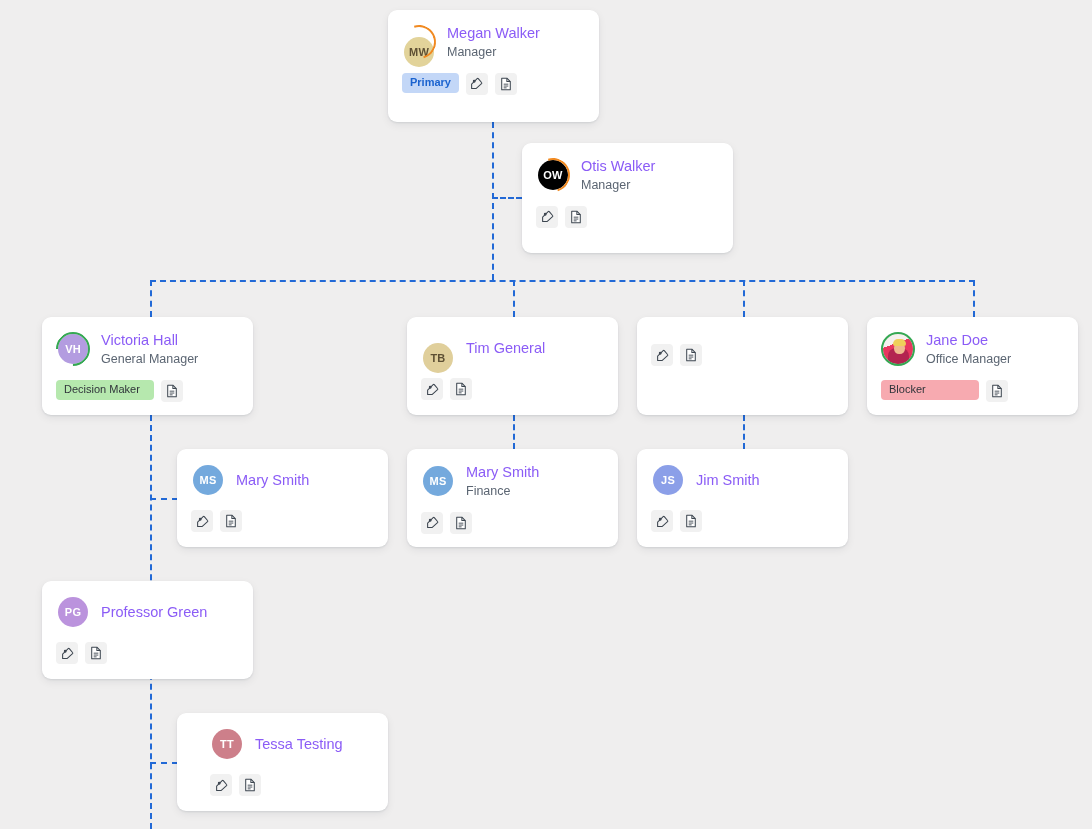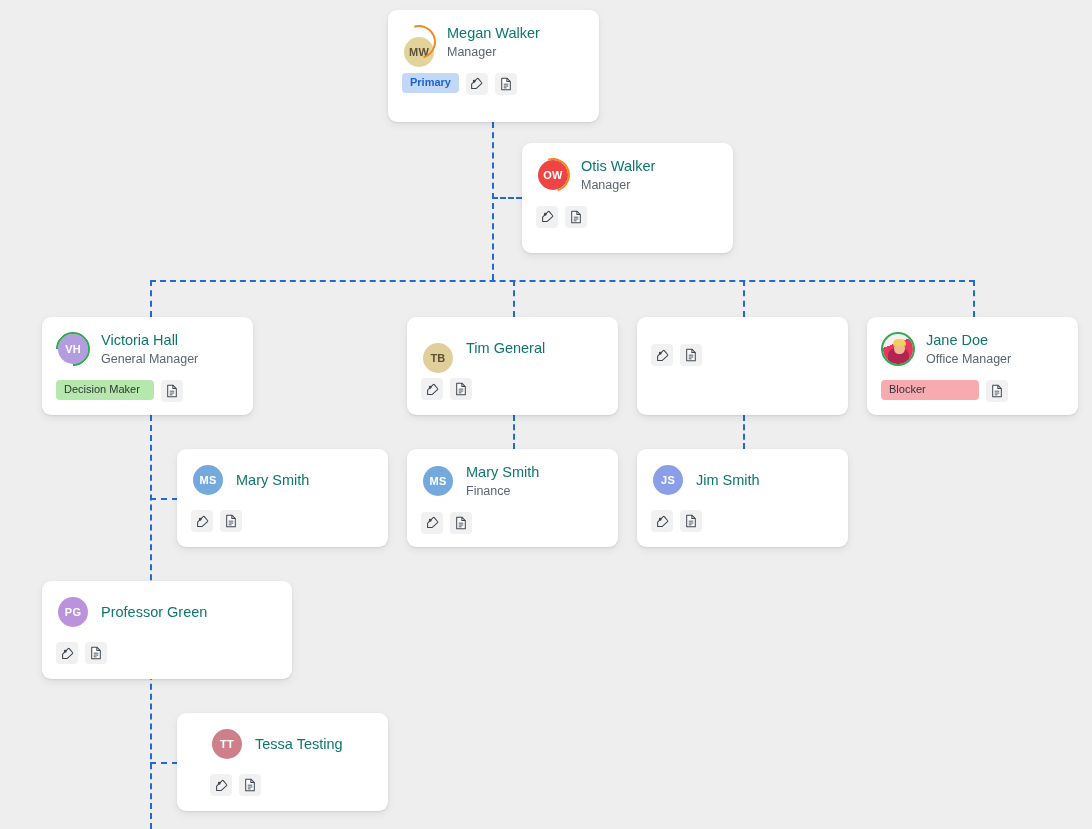--- a/index.html
+++ b/index.html
@@ -117,21 +117,21 @@
   }
   .avatar.photo .ph-hair {
     position: absolute; left: 10px; top: 5px; width: 13px; height: 7px;
     background: #efd05a; border-radius: 7px 7px 3px 3px;
   }
 
   
   .ident { display: flex; flex-direction: column; justify-content: center; min-width:0; }
   .p-name {
     font-size: 14.5px;
-    color: #0f766e;
+    color: #8b5cf6;
     line-height: 1.28;
     white-space: nowrap;
   }
   .p-title {
     font-size: 12.5px;
     color: #5b6572;
     line-height: 1.3;
     margin-top: 1px;
     white-space: nowrap;
   }
@@ -213,21 +213,21 @@
               <path d="M2 1.2h6l4 4v9.6H2z" fill="#ffffff"></path>
               <path d="M8 1.2v4h4"></path>
               <path d="M4.3 8.2h5.4M4.3 10.4h5.4M4.3 12.5h3.4" stroke-width="1.05"></path>
             </svg>
           </span>
         </div>
       </div>
       <div class="card" style="left: 522px; top: 143px; width: 211px; height: 110px;">
         <div class="card-head">
           <div class="avatar-wrap">
-            <div class="avatar" style="background: #ef4444; color: rgb(255, 255, 255);">OW</div>
+            <div class="avatar" style="background: #000000; color: rgb(255, 255, 255);">OW</div>
             <span class="avatar-ring orange"></span>
           </div>
           <div class="ident">
             <div class="p-name">Otis Walker</div>
             <div class="p-title">Manager</div>
           </div>
         </div>
         <div class="card-actions">
           <span class="icon-btn">
             <svg width="13" height="13" viewBox="0 0 16 16" fill="none" stroke="#3d4650" stroke-width="1.3" stroke-linejoin="round">
@@ -404,21 +404,21 @@
           </span>
           <span class="icon-btn">
             <svg width="12" height="14" viewBox="0 0 14 16" fill="none" stroke="#3d4650" stroke-width="1.2" stroke-linejoin="round">
               <path d="M2 1.2h6l4 4v9.6H2z" fill="#ffffff"></path>
               <path d="M8 1.2v4h4"></path>
               <path d="M4.3 8.2h5.4M4.3 10.4h5.4M4.3 12.5h3.4" stroke-width="1.05"></path>
             </svg>
           </span>
         </div>
       </div>
-      <div class="card" style="left: 42px; top: 581px; width: 250px; height: 98px;">
+      <div class="card" style="left: 42px; top: 581px; width: 211px; height: 98px;">
         <div class="card-head">
           <div class="avatar-wrap">
             <div class="avatar" style="background: rgb(187, 147, 221); color: rgb(255, 255, 255);">PG</div>
           </div>
           <div class="ident">
             <div class="p-name">Professor Green</div>
           </div>
         </div>
         <div class="card-actions">
           <span class="icon-btn">

